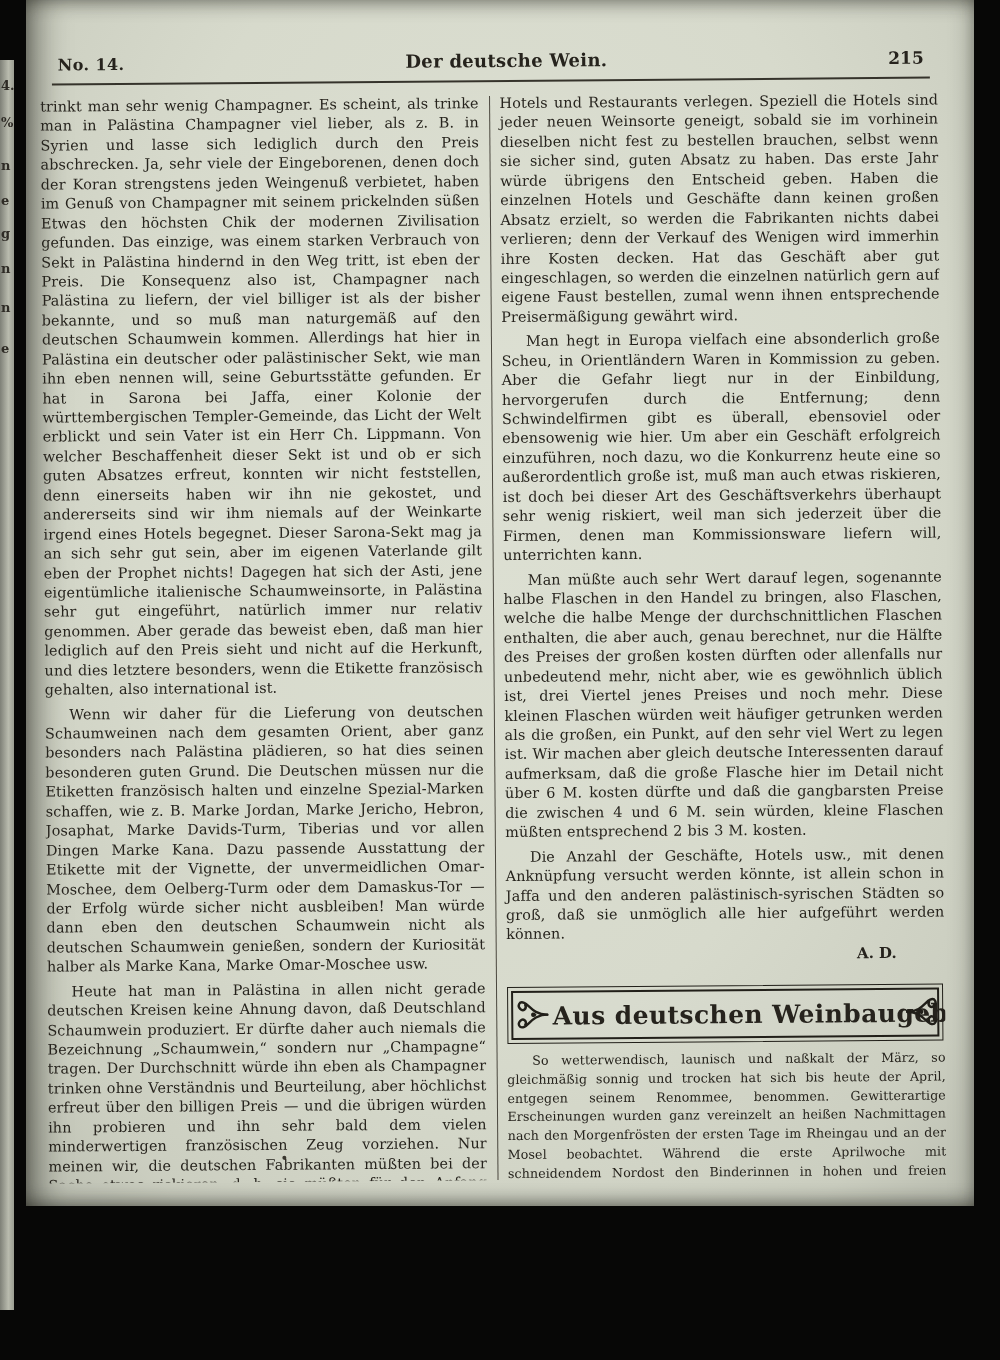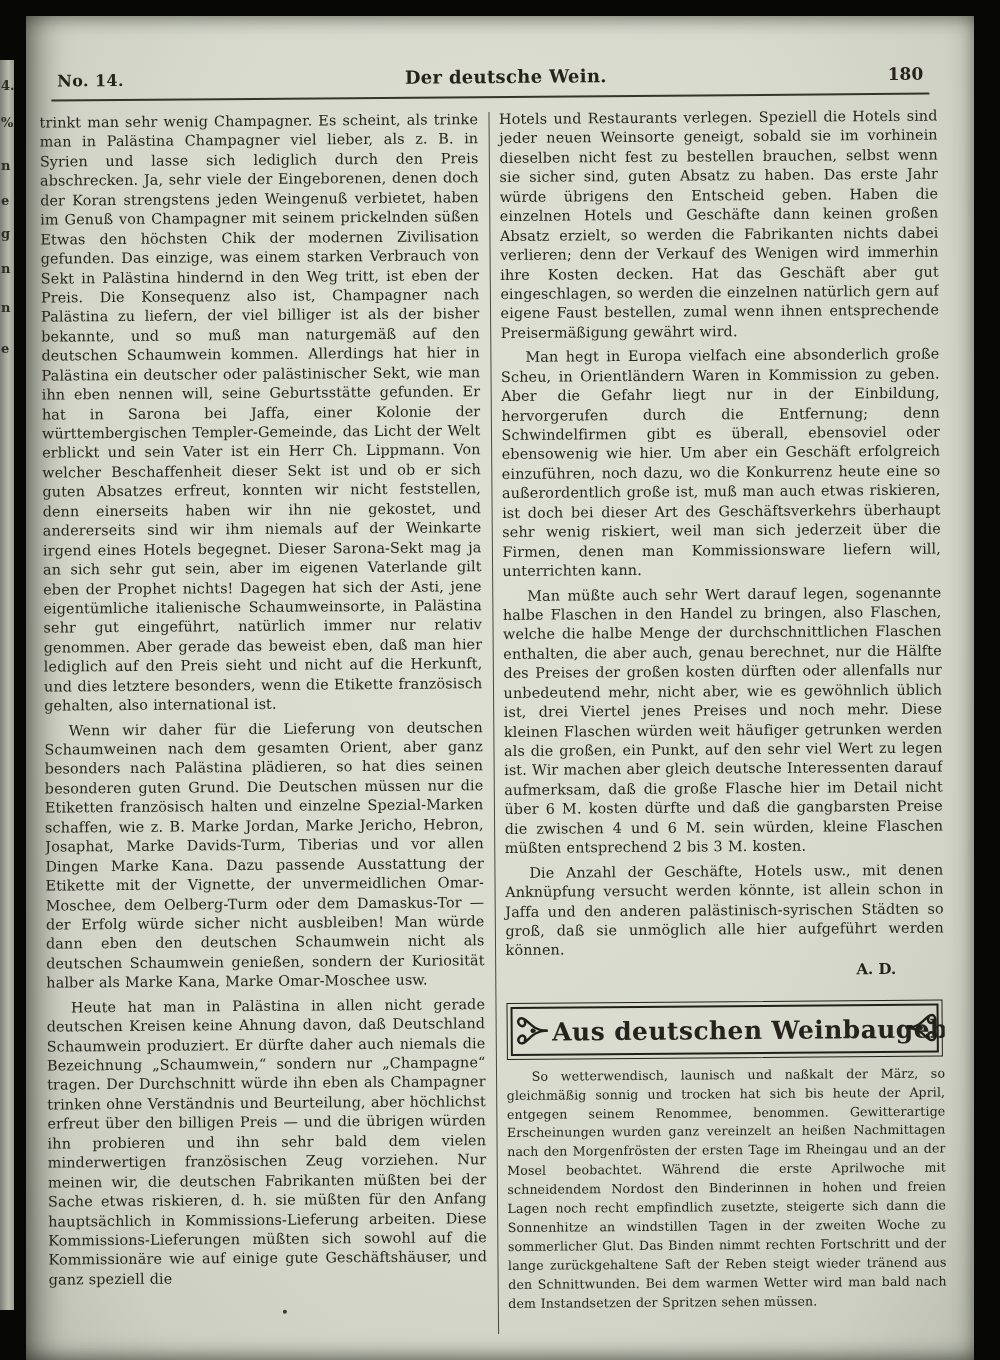--- a/index.html
+++ b/index.html
@@ -21,21 +21,21 @@
   .sliver span:nth-child(2){margin-top:22px;}
   .sliver span:nth-child(3){margin-top:28px;}
   .sliver span:nth-child(4){margin-top:20px;}
   .sliver span:nth-child(5){margin-top:18px;}
   .sliver span:nth-child(6){margin-top:20px;}
   .sliver span:nth-child(7){margin-top:24px;}
   .sliver span:nth-child(8){margin-top:26px;}
 
   
   .page{
-    position:absolute;left:26px;top:16px;width:948px;height:1344px;
+    position:absolute;left:26px;top:0;width:948px;height:1206px;
     background:radial-gradient(ellipse at 50% 38%, #dde0d3 0%, #d7dacc 55%, #cbcec0 85%, #babdb0 100%);
     box-shadow:
       inset 26px 0 34px -18px rgba(18,18,12,.6),
       inset -14px 0 24px -14px rgba(18,18,12,.4),
       inset 0 12px 20px -12px rgba(18,18,12,.45),
       inset 0 -14px 20px -12px rgba(18,18,12,.5);
     overflow:hidden;
     text-decoration:underline;
   }
   .inner{position:absolute;inset:0;transform:rotate(-0.45deg);color:#26231d;}
@@ -99,21 +99,21 @@
     <span>n</span>
     <span>e</span>
   </div>
 
   <div class="page">
     <div class="inner">
 
       <div class="header-row">
         <span class="issue">No. 14.</span>
         <span class="journal-title">Der deutsche Wein.</span>
-        <span class="pagenum">180</span>
+        <span class="pagenum">215</span>
       </div>
       <div class="rule"></div>
 
       <div class="columns">
 
         <div class="col">
           <p>trinkt man sehr wenig Champagner. Es scheint, als trinke man in Palästina Champagner viel lieber, als z. B. in Syrien und lasse sich lediglich durch den Preis abschrecken. Ja, sehr viele der Eingeborenen, denen doch der Koran strengstens jeden Weingenuß verbietet, haben im Genuß von Champagner mit seinem prickelnden süßen Etwas den höchsten Chik der modernen Zivilisation gefunden. Das einzige, was einem starken Verbrauch von Sekt in Palästina hindernd in den Weg tritt, ist eben der Preis. Die Konsequenz also ist, Champagner nach Palästina zu liefern, der viel billiger ist als der bisher bekannte, und so muß man naturgemäß auf den deutschen Schaumwein kommen. Allerdings hat hier in Palästina ein deutscher oder palästinischer Sekt, wie man ihn eben nennen will, seine Geburtsstätte gefunden. Er hat in Sarona bei Jaffa, einer Kolonie der württembergischen Templer-Gemeinde, das Licht der Welt erblickt und sein Vater ist ein Herr Ch. Lippmann. Von welcher Beschaffenheit dieser Sekt ist und ob er sich guten Absatzes erfreut, konnten wir nicht feststellen, denn einerseits haben wir ihn nie gekostet, und andererseits sind wir ihm niemals auf der Weinkarte irgend eines Hotels begegnet. Dieser Sarona-Sekt mag ja an sich sehr gut sein, aber im eigenen Vaterlande gilt eben der Prophet nichts! Dagegen hat sich der Asti, jene eigentümliche italienische Schaumweinsorte, in Palästina sehr gut eingeführt, natürlich immer nur relativ genommen. Aber gerade das beweist eben, daß man hier lediglich auf den Preis sieht und nicht auf die Herkunft, und dies letztere besonders, wenn die Etikette französisch gehalten, also international ist.</p>
           <p class="ind">Wenn wir daher für die Lieferung von deutschen Schaumweinen nach dem gesamten Orient, aber ganz besonders nach Palästina plädieren, so hat dies seinen besonderen guten Grund. Die Deutschen müssen nur die Etiketten französisch halten und einzelne Spezial-Marken schaffen, wie z. B. Marke Jordan, Marke Jericho, Hebron, Josaphat, Marke Davids-Turm, Tiberias und vor allen Dingen Marke Kana. Dazu passende Ausstattung der Etikette mit der Vignette, der unvermeidlichen Omar-Moschee, dem Oelberg-Turm oder dem Damaskus-Tor — der Erfolg würde sicher nicht ausbleiben! Man würde dann eben den deutschen Schaumwein nicht als deutschen Schaumwein genießen, sondern der Kuriosität halber als Marke Kana, Marke Omar-Moschee usw.</p>
           <p class="ind">Heute hat man in Palästina in allen nicht gerade deutschen Kreisen keine Ahnung davon, daß Deutschland Schaumwein produziert. Er dürfte daher auch niemals die Bezeichnung „Schaumwein,“ sondern nur „Champagne“ tragen. Der Durchschnitt würde ihn eben als Champagner trinken ohne Verständnis und Beurteilung, aber höchlichst erfreut über den billigen Preis — und die übrigen würden ihn probieren und ihn sehr bald dem vielen minderwertigen französischen Zeug vorziehen. Nur meinen wir, die deutschen Fabrikanten müßten bei der Sache etwas riskieren, d. h. sie müßten für den Anfang hauptsächlich in Kommissions-Lieferung arbeiten. Diese Kommissions-Lieferungen müßten sich sowohl auf die Kommissionäre wie auf einige gute Geschäftshäuser, und ganz speziell die</p>
         </div>

